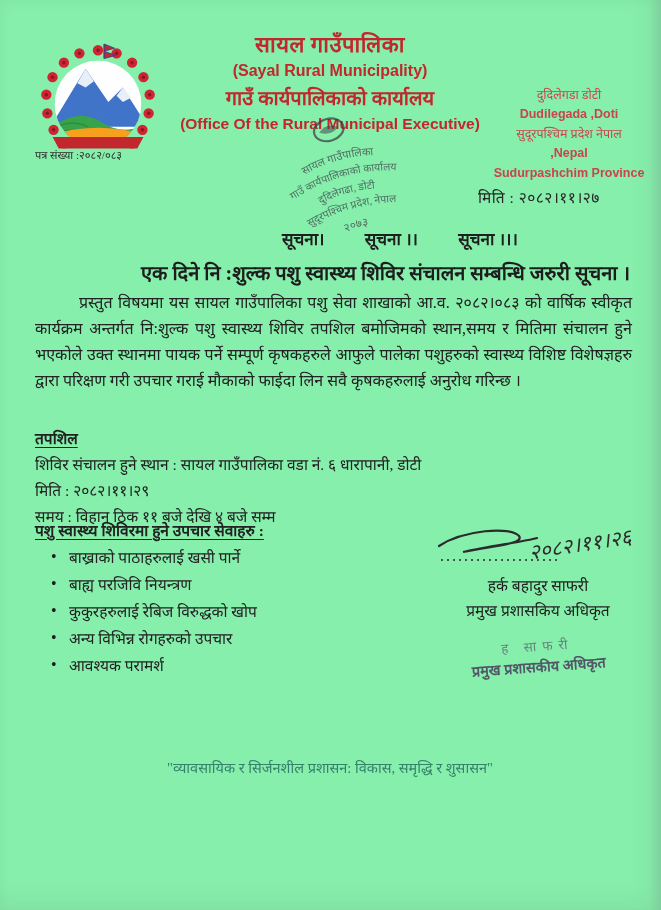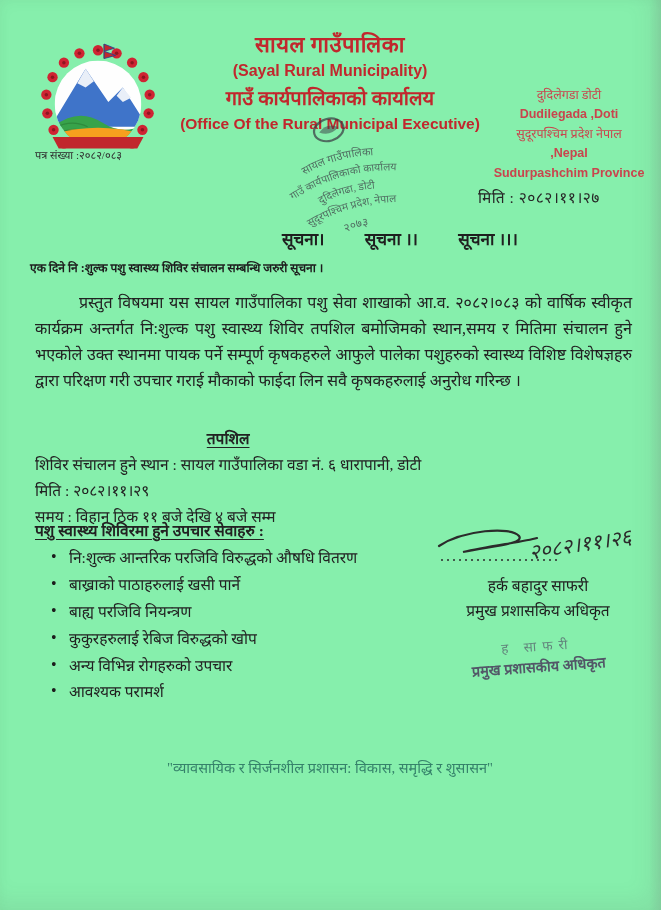--- a/index.html
+++ b/index.html
@@ -30,27 +30,27 @@
 
   .refs { position:absolute; left:35px; top:146px; font-size:11px; color:#2e2e2e; line-height:1.7; }
   .date-top { position:absolute; left:478px; top:186px; font-size:15.5px; color:#262626; letter-spacing:.5px; }
 
   .round-stamp { position:absolute; left:256px; top:110px; width:172px; height:132px; opacity:.88; }
 
   
   .suchana-row { position:absolute; left:156px; top:227px; width:380px; text-align:right;
                  font-size:17px; font-weight:700; color:#1f1f1f; }
   .suchana-row span { margin:0 18px; }
-  .subject { position:absolute; left:30px; top:259px; width:600px; text-align:left;
-             font-size:12px; font-weight:600; color:#1d1d1d; }
+  .subject { position:absolute; left:30px; top:259px; width:600px; text-align:right;
+             font-size:20px; font-weight:600; color:#1d1d1d; }
   .body-par { position:absolute; left:35px; top:290px; width:597px;
               font-size:16px; line-height:1.62; color:#222; text-align:justify; text-indent:44px; }
 
   .details { position:absolute; left:35px; top:426px; font-size:15.5px; color:#222; line-height:1.68; }
-  .details .u { text-decoration:underline; text-underline-offset:3px; font-weight:600;text-align:center; }
+  .details .u { text-decoration:underline; text-underline-offset:3px; font-weight:600; }
 
   .services { position:absolute; left:35px; top:519px; font-size:15.5px; color:#222; }
   .services .u { text-decoration:underline; text-underline-offset:3px; font-weight:600; }
   .services ul { list-style:none; margin-top:7px; }
   .services li { position:relative; padding-left:34px; margin-bottom:7.5px; line-height:1.25; }
   .services li::before { content:"•"; position:absolute; left:16px; top:-1px; font-size:16px; color:#1c1c1c; }
 
   
   .sign { position:absolute; left:424px; top:516px; width:228px; text-align:center; color:#1f1f1f; }
   .sign .scribble { width:210px; height:58px; display:block; margin:0 auto; }
@@ -190,21 +190,20 @@
   <div class="details">
     <div class="u">तपशिल</div>
     <div>शिविर संचालन हुने स्थान : सायल गाउँपालिका वडा नं. ६  धारापानी, डोटी</div>
     <div>मिति : २०८२।११।२९</div>
     <div>समय : विहान ठिक ११ बजे देखि ४ बजे सम्म</div>
   </div>
 
   <div class="services">
     <div class="u">पशु स्वास्थ्य शिविरमा हुने उपचार सेवाहरु :</div>
     <ul>
-      <li>नि:शुल्क आन्तरिक परजिवि विरुद्धको औषधि वितरण</li>
       <li>बाख्राको पाठाहरुलाई खसी पार्ने</li>
       <li>बाह्य परजिवि नियन्त्रण</li>
       <li>कुकुरहरुलाई रेबिज विरुद्धको खोप</li>
       <li>अन्य विभिन्न रोगहरुको उपचार</li>
       <li>आवश्यक परामर्श</li>
     </ul>
   </div>
 
   <div class="sign">
     <svg class="scribble" viewBox="0 0 210 58" aria-hidden="true">

